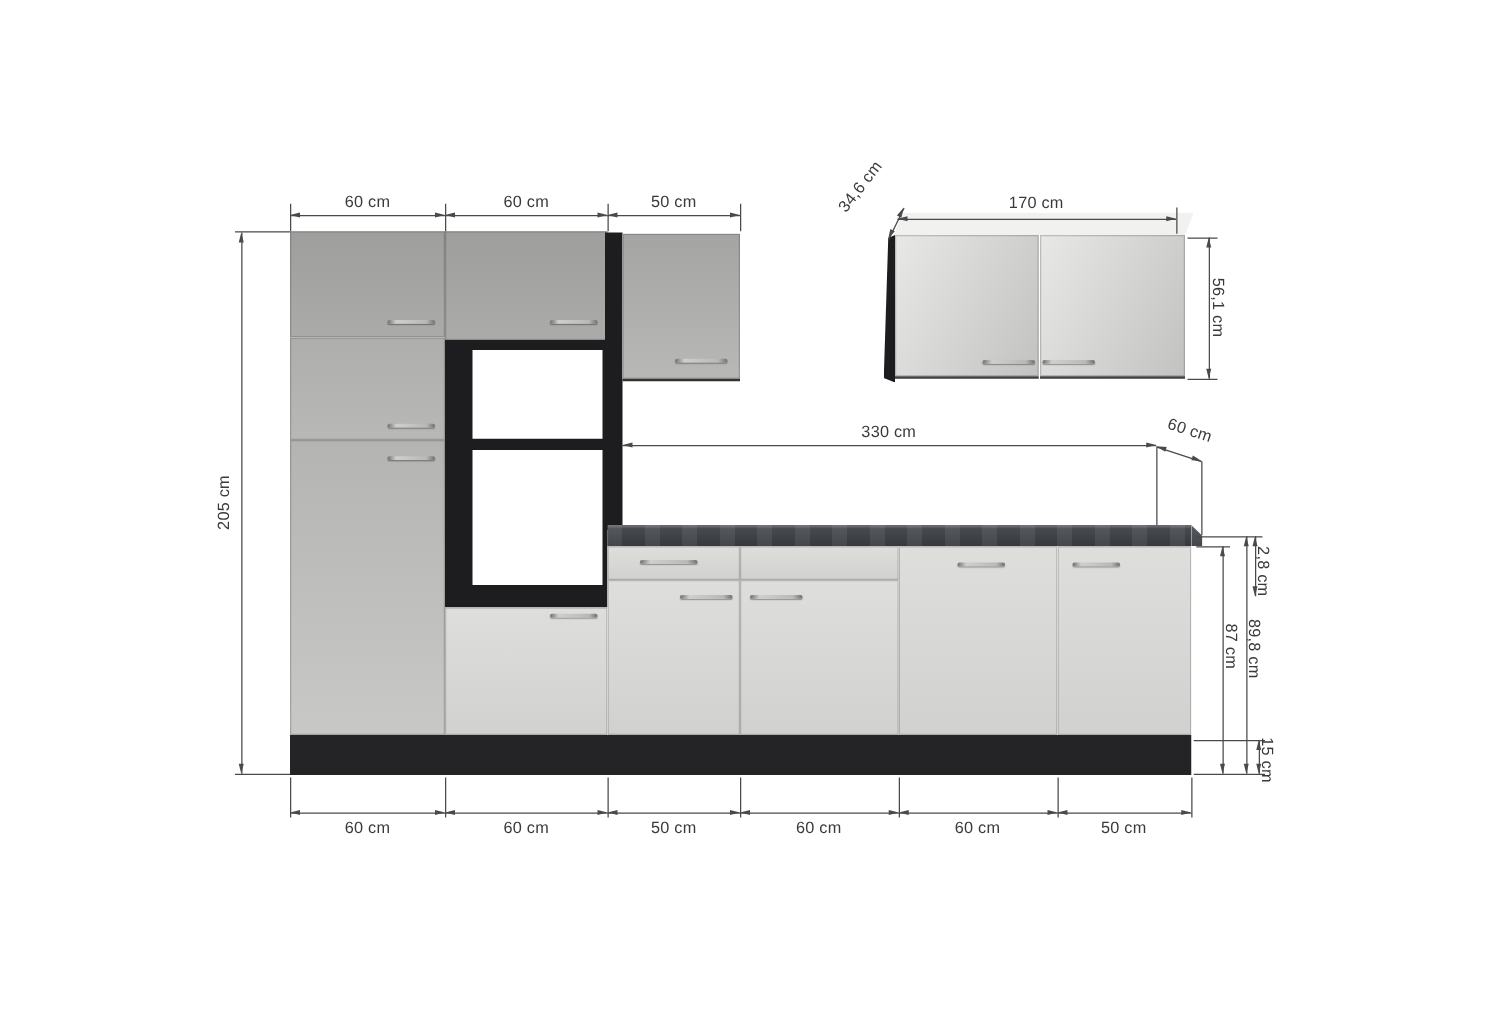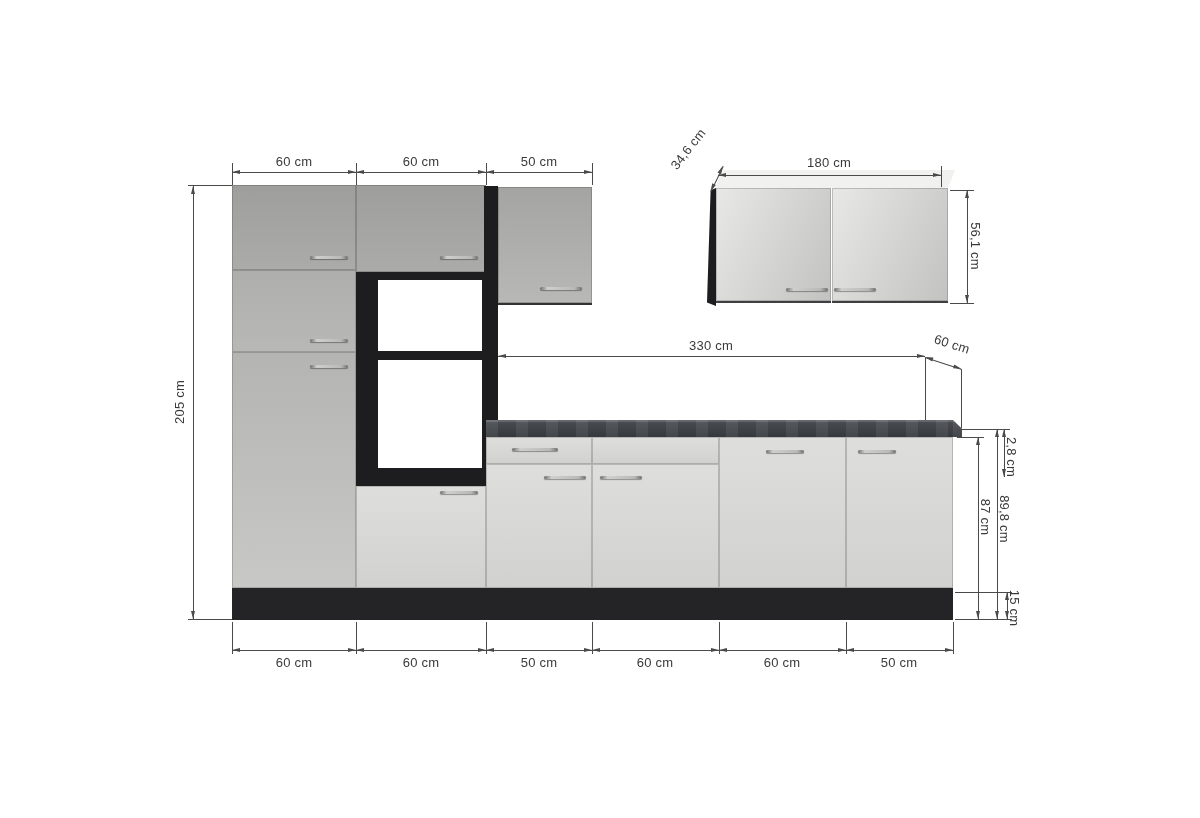--- a/index.html
+++ b/index.html
@@ -104,21 +104,21 @@
   <div class="dlab" style="left:421px;top:161px;">60 cm</div>
   <div class="dlab" style="left:539px;top:161px;">50 cm</div>
 
   <div class="exth" style="left:188px;top:185px;width:44px;"></div>
   <div class="exth" style="left:188px;top:619px;width:44px;"></div>
   <div class="dv" style="left:193px;top:186px;height:433px;"></div>
   <div class="dlab rotm90" style="left:179px;top:402px;">205 cm</div>
 
   <div class="dh" style="left:718px;top:175px;width:223px;"></div>
   <div class="extv" style="left:941px;top:166px;height:21px;"></div>
-  <div class="dlab" style="left:829px;top:162px;">180 cm</div>
+  <div class="dlab" style="left:829px;top:162px;">170 cm</div>
 
   <div class="dh" style="left:711px;top:191px;width:28px;transform-origin:0 50%;transform:rotate(-64deg);"></div>
   <div class="dlab" style="left:688px;top:149px;transform:translate(-50%,-50%) rotate(-52deg);">34,6 cm</div>
 
   <div class="exth" style="left:950px;top:190px;width:24px;"></div>
   <div class="exth" style="left:950px;top:303px;width:24px;"></div>
   <div class="dv" style="left:967px;top:190px;height:113px;"></div>
   <div class="dlab rot90" style="left:975px;top:246px;">56,1 cm</div>
 
   <div class="dh" style="left:498px;top:356px;width:427px;"></div>

